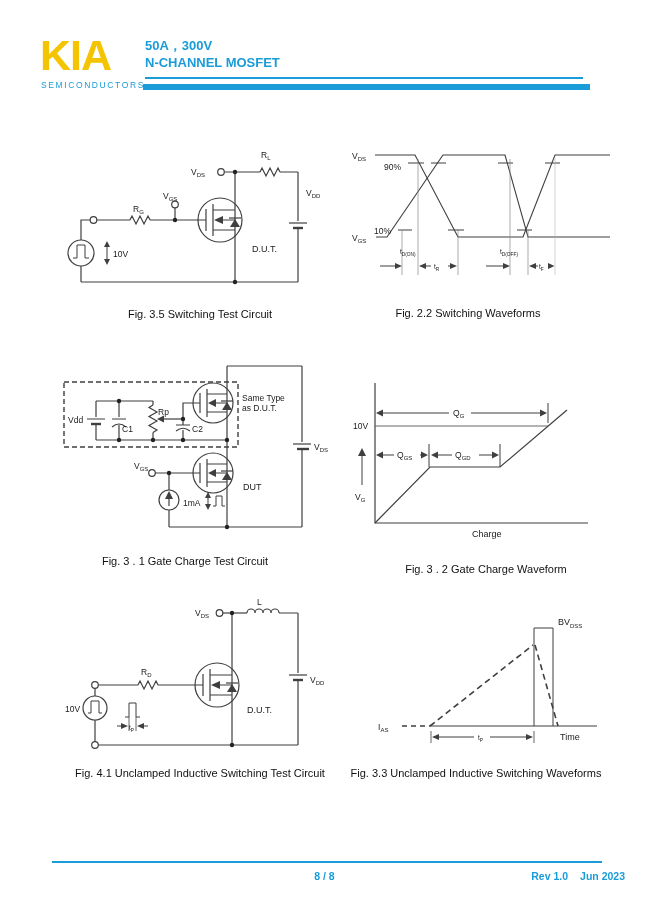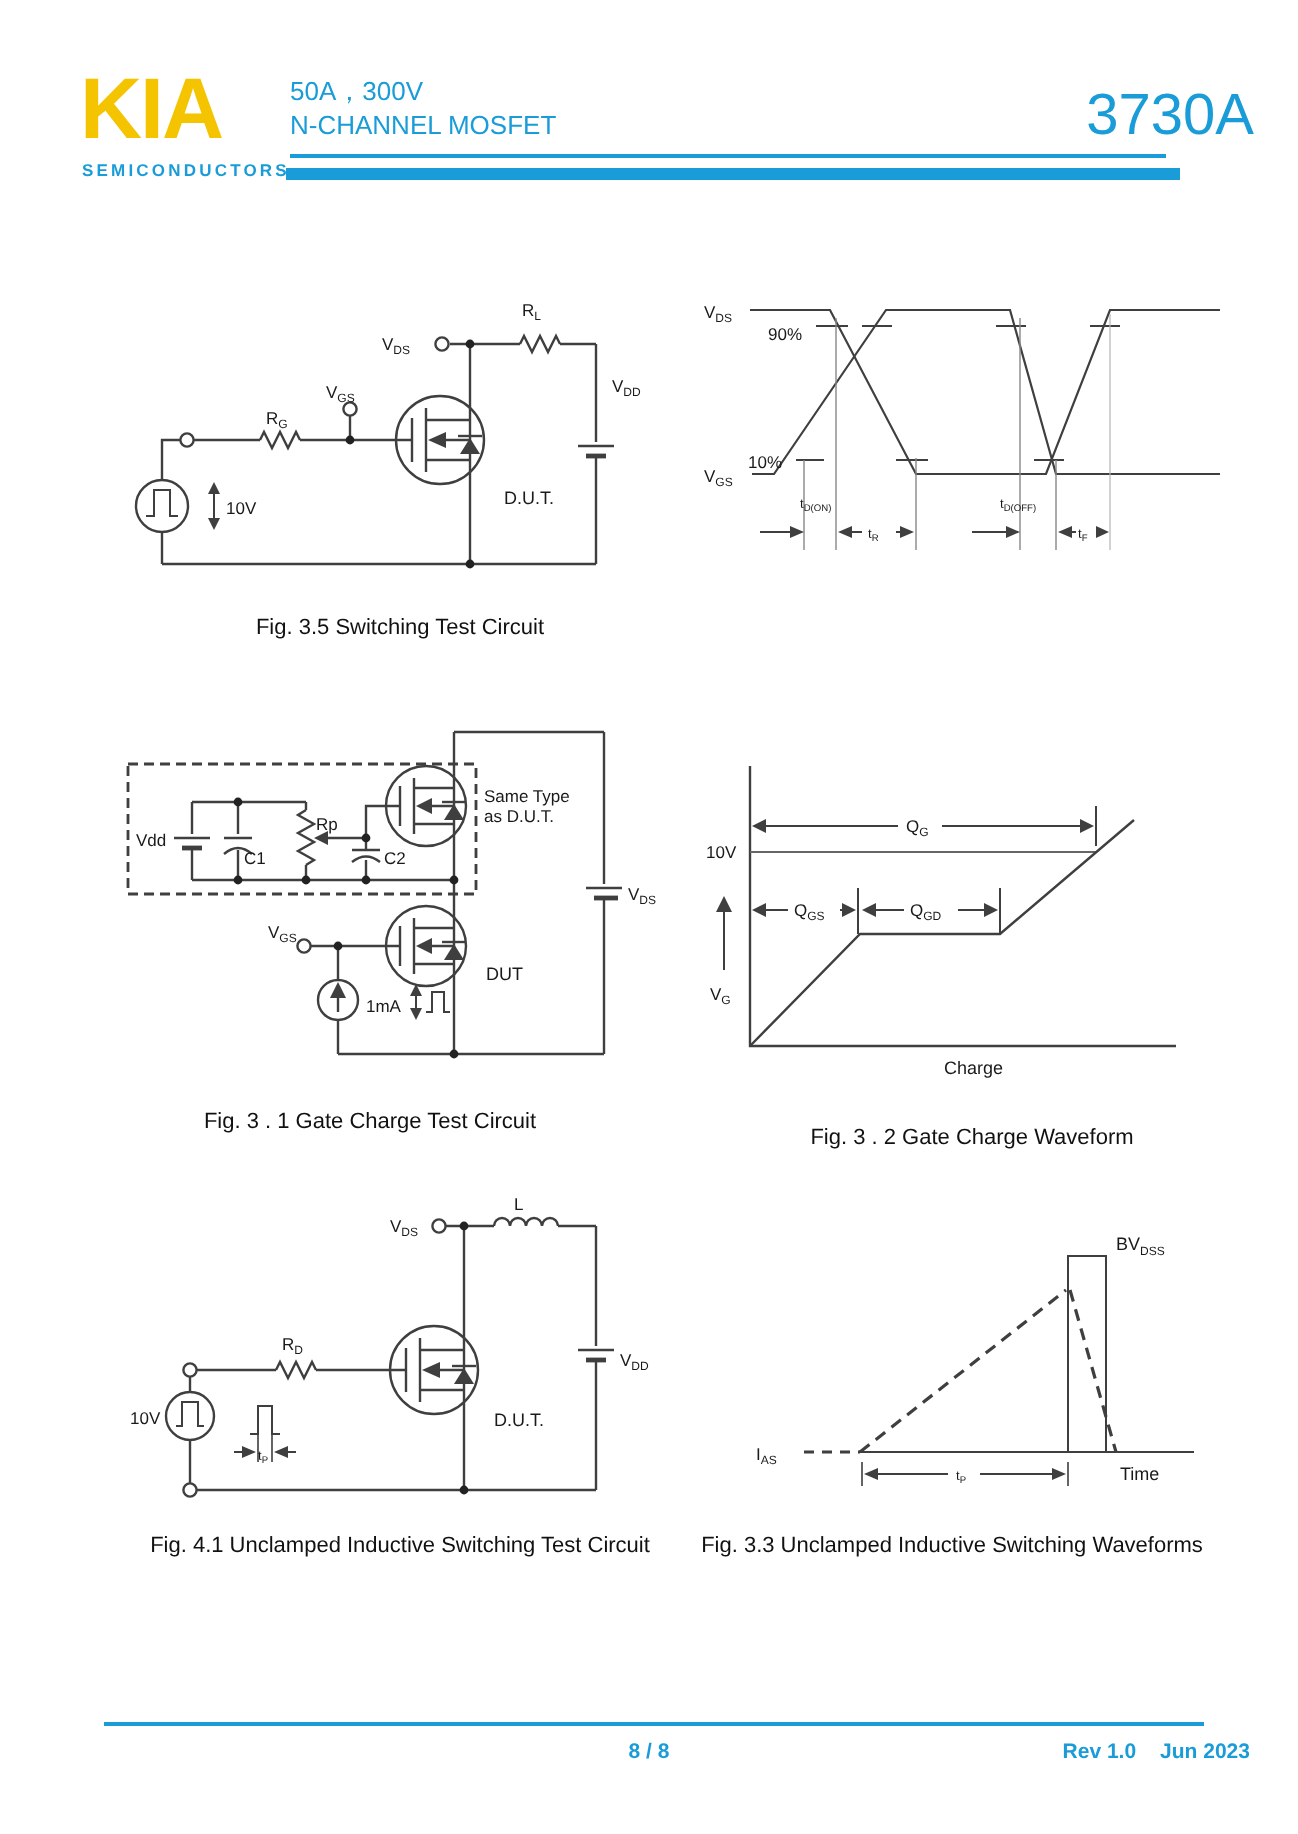--- a/index.html
+++ b/index.html
@@ -1,23 +1,23 @@
 <!DOCTYPE html>
 <html><head>
 <meta charset="utf-8">
 <style>
   html,body{margin:0;padding:0;background:#e8e8e8;}
   .page{position:relative;width:649px;height:917px;background:#ffffff;overflow:hidden;
         font-family:"Liberation Sans",sans-serif;padding-left:48px;}
   
   .logo{position:absolute;left:40px;top:34px;font-size:43px;font-weight:700;
         letter-spacing:-1px;color:#F5C400;line-height:1;}
-  .logo-sub{position:absolute;left:41px;top:80px;font-size:8.5px;font-weight:700;
+  .logo-sub{position:absolute;left:41px;top:80px;font-size:8.5px;font-weight:400;
         letter-spacing:1.6px;color:#1A9CD8;}
-  .subtitle{position:absolute;left:145px;top:37px;color:#1A9CD8;font-weight:400;
+  .subtitle{position:absolute;left:145px;top:37px;color:#1A9CD8;font-weight:700;
         font-size:13px;line-height:17px;}
   .partno{position:absolute;right:70px;top:42px;color:#1A9CD8;font-size:29px;font-weight:400;}
   .rule-thin{position:absolute;left:145px;top:77px;width:438px;height:1.5px;background:#1A9CD8;}
   .rule-thick{position:absolute;left:143px;top:84px;width:447px;height:5.5px;background:#1A9CD8;}
   
   .fig{position:absolute;}
   .fig svg{position:absolute;left:0;top:0;}
   .cap{position:absolute;left:0;right:0;text-align:center;font-size:11px;color:#111;}
   .t{font-family:"Liberation Sans",sans-serif;font-size:8.5px;fill:#1a1a1a;}
   .s{font-size:6px;}
@@ -34,21 +34,20 @@
 <body>
 
 <div class="page">
 
   <div class="logo">KIA</div>
   <div class="logo-sub">SEMICONDUCTORS</div>
   <div class="subtitle">
     <div>50A，300V</div>
     <div>N-CHANNEL MOSFET</div>
   </div>
-  <div class="partno">3730A</div>
   <div class="rule-thin"></div>
   <div class="rule-thick"></div>
 
   <div class="fig" style="left:60px;top:140px;width:280px;height:190px;">
     <svg width="280" height="190" viewBox="0 0 280 190">
       <g stroke="#3f3f3f" stroke-width="1.2" fill="none">
         <path d="M165,32 H200"></path>
         <path d="M200,32 l2,-4 l4,8 l4,-8 l4,8 l4,-8 l2,4"></path>
         <path d="M220,32 H238 M238,32 V81"></path>
         <path d="M229,83 H247"></path>
@@ -114,20 +113,21 @@
       </g>
       <text class="t" x="4" y="14"><tspan>V</tspan><tspan class="s" dy="2">DS</tspan></text>
       <text class="t" x="36" y="25">90%</text>
       <text class="t" x="4" y="96"><tspan>V</tspan><tspan class="s" dy="2">GS</tspan></text>
       <text class="t" x="26" y="89">10%</text>
       <text class="ts" x="52" y="109"><tspan>t</tspan><tspan class="s" style="font-size:4.8px" dy="1.5">D(ON)</tspan></text>
       <text class="ts" x="86" y="124"><tspan>t</tspan><tspan class="s" style="font-size:4.8px" dy="1.5">R</tspan></text>
       <text class="ts" x="152" y="109"><tspan>t</tspan><tspan class="s" style="font-size:4.8px" dy="1.5">D(OFF)</tspan></text>
       <text class="ts" x="191" y="124"><tspan>t</tspan><tspan class="s" style="font-size:4.8px" dy="1.5">F</tspan></text>
     </svg>
+    <div class="cap" style="top:162px;left:0;width:240px;">Fig. 2.2 Switching Waveforms</div>
   </div>
 
   <div class="fig" style="left:55px;top:363px;width:290px;height:212px;">
     <svg width="290" height="212" viewBox="0 0 290 212">
       <g stroke="#3f3f3f" stroke-width="1.2" fill="none">
         <rect x="9" y="19" width="174" height="65" stroke-dasharray="5,3" stroke-width="1.4"></rect>
         <path d="M41,38 H98"></path>
         <path d="M41,38 V54 M32,56 H50"></path>
         <path d="M36,61 H46" stroke-width="2.4"></path>
         <path d="M41,61 V77"></path>

